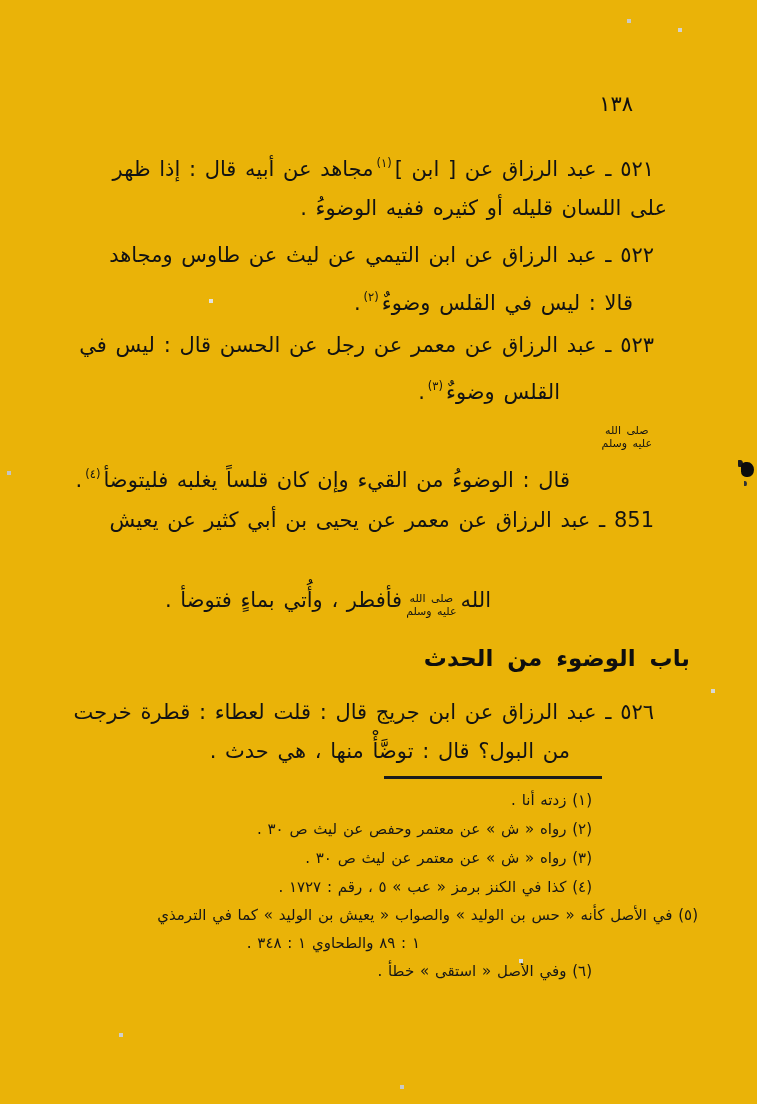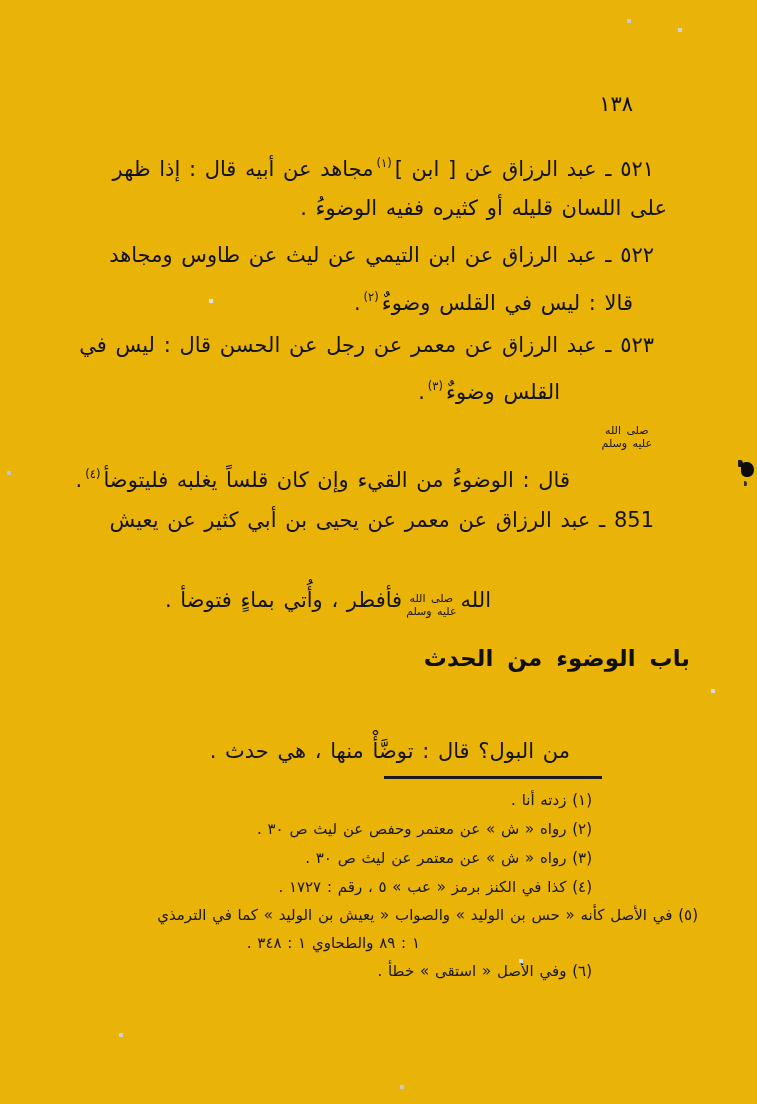--- a/index.html
+++ b/index.html
@@ -131,20 +131,23 @@
 
   <div class="bl" style="top:505px;right:103px">
     <span>851 ـ عبد الرزاق عن معمر عن يحيى بن أبي كثير عن يعيش</span>
   </div>
   <div class="bl" style="top:585px;right:266px">
     <span>الله</span><span class="pbuh"><span style="display:block">صلى الله</span><span style="display:block">عليه وسلم</span></span><span>فأفطر ، وأُتي بماءٍ فتوضأ .</span>
   </div>
 
   <div class="heading">باب الوضوء من الحدث</div>
 
+  <div class="bl" style="top:697px;right:103px">
+    <span>٥٢٦ ـ عبد الرزاق عن ابن جريج قال : قلت لعطاء : قطرة خرجت</span>
+  </div>
   <div class="bl" style="top:736px;right:187px">
     <span>من البول؟ قال : توضَّأْ منها ، هي حدث .</span>
   </div>
 
   <div class="fnsep"></div>
 
   <div class="fn" style="top:789px">(١) زدته أنا .</div>
   <div class="fn" style="top:818px">(٢) رواه « ش » عن معتمر وحفص عن ليث ص ٣٠ .</div>
   <div class="fn" style="top:847px">(٣) رواه « ش » عن معتمر عن ليث ص ٣٠ .</div>
   <div class="fn" style="top:876px">(٤) كذا في الكنز برمز « عب » ٥ ، رقم : ١٧٢٧ .</div>

